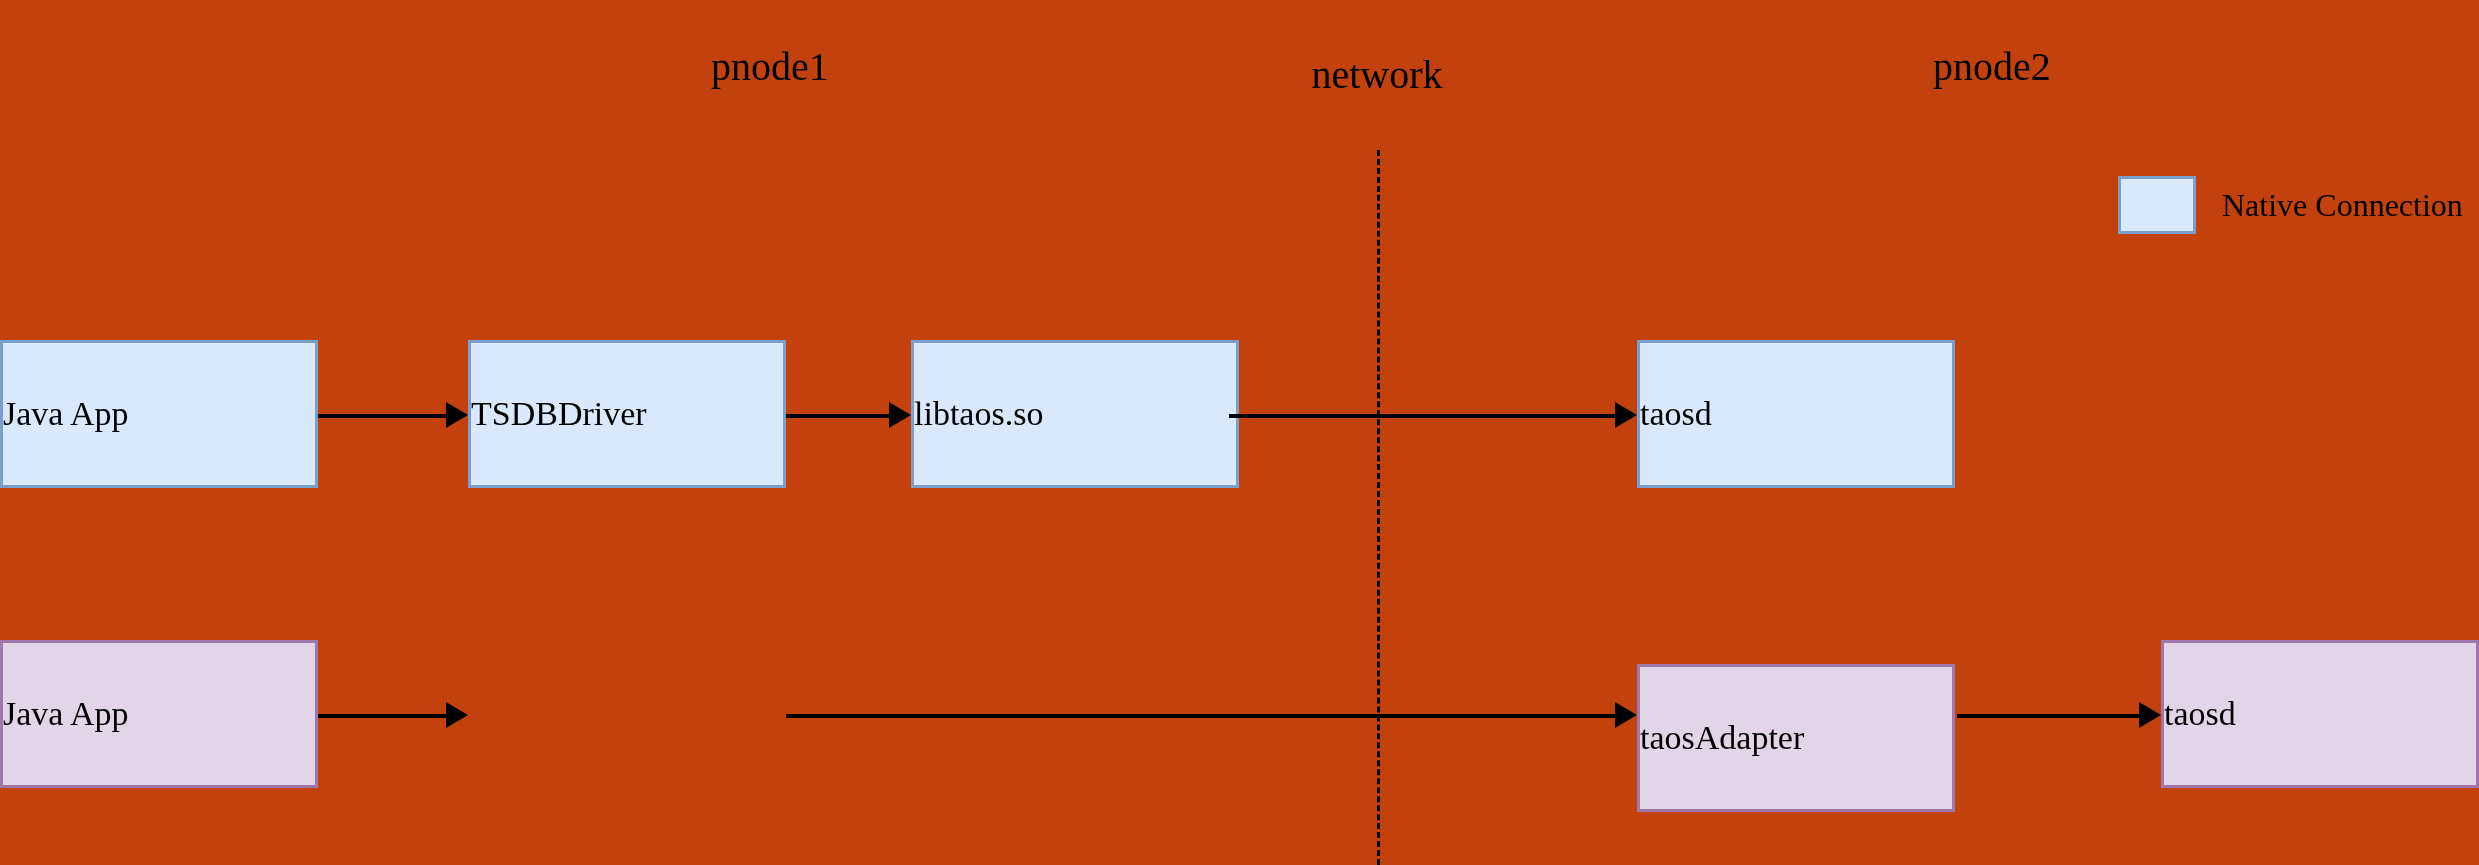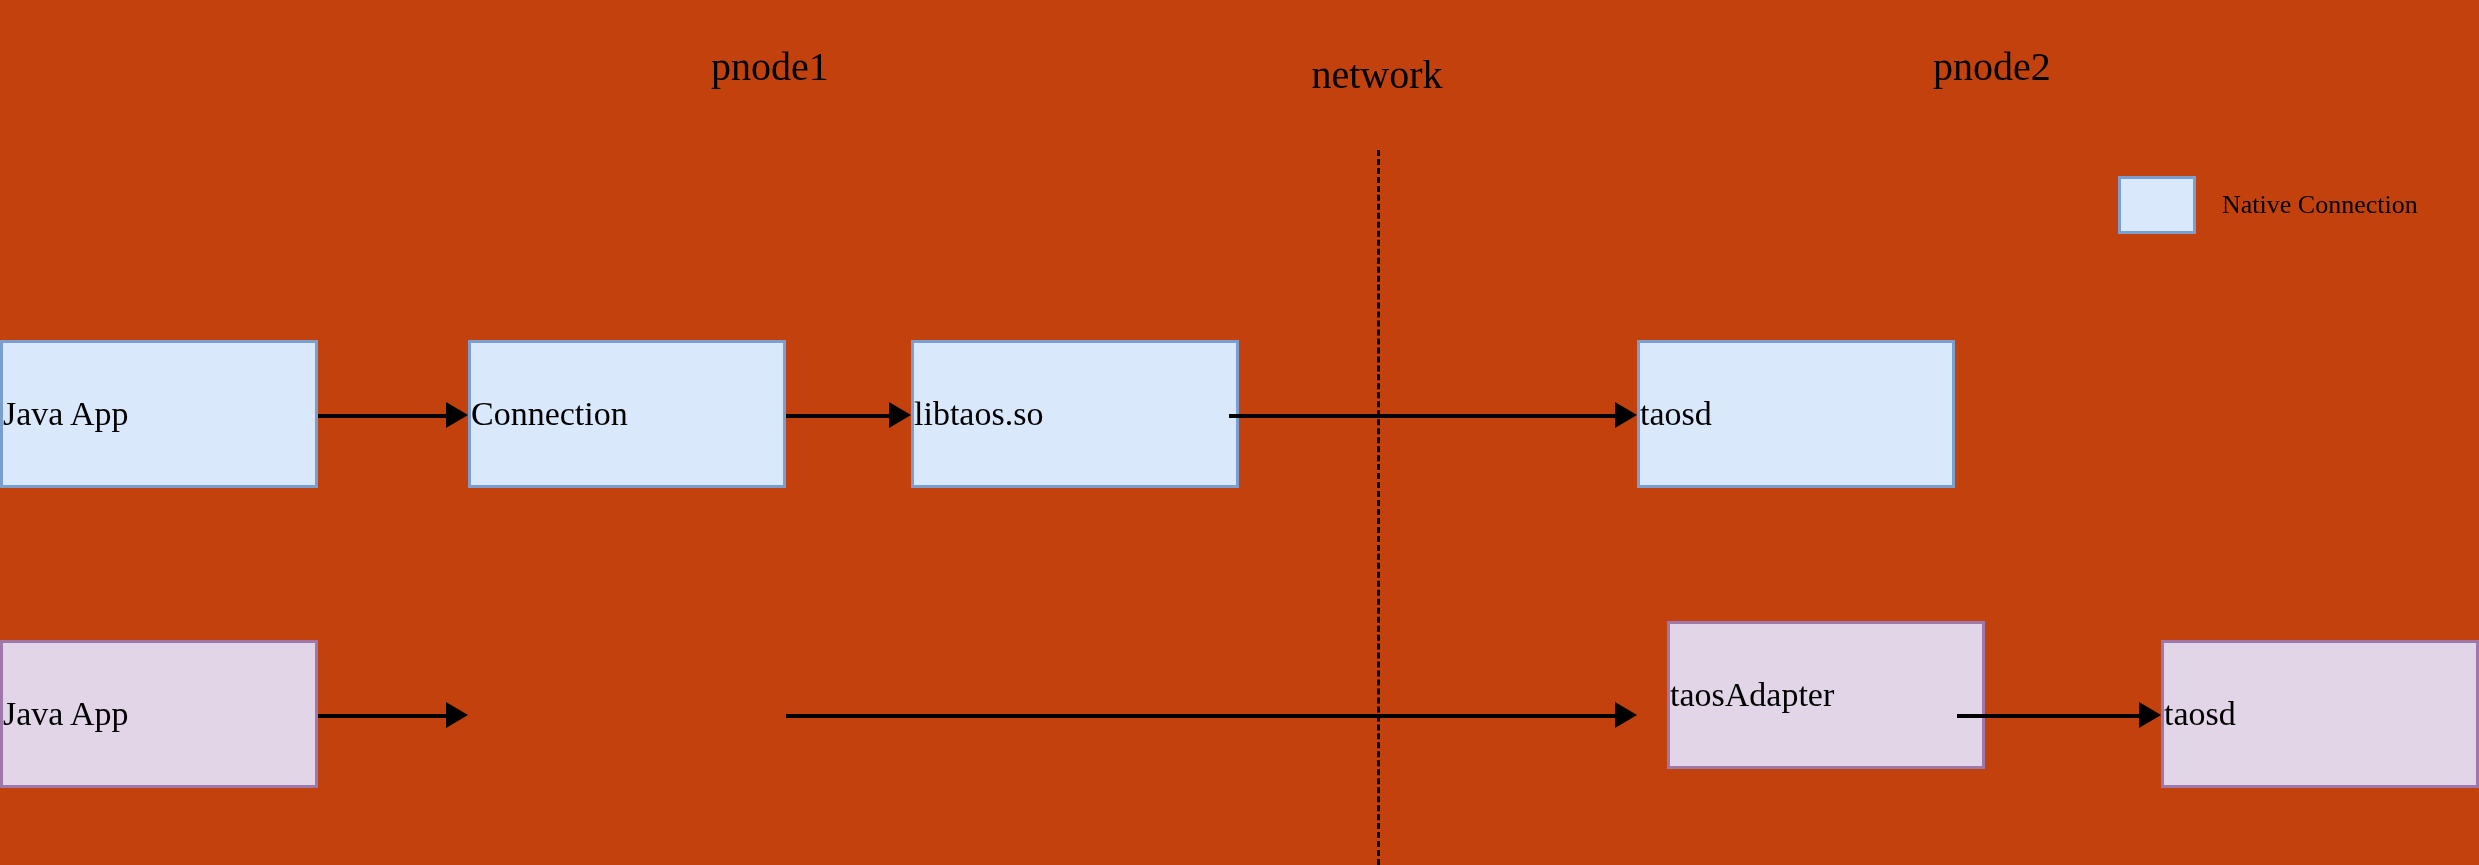--- a/index.html
+++ b/index.html
@@ -88,21 +88,21 @@
   .legend-swatch.native {
     background: #dae8fc;
     border: 3px solid #7a9ecd;
   }
   .legend-swatch.rest {
     background: #e1d5e7;
     border: 3px solid #9e78ab;
   }
   .legend-label {
     margin-left: 26px;
-    font-size: 26px;
+    font-size: 32px;
     color: #000000;
     white-space: nowrap;
     line-height: 1;
   }
 </style>
 </head>
 <body>
 
 <div id="canvas">
 
@@ -113,21 +113,21 @@
   <div class="network-divider"></div>
 
   <div class="node native" style="left:0px; top:340px; width:318px; height:148px;">
     <span>Java App</span>
   </div>
 
   <div class="conn" style="left:318px; top:414px; width:128px;"></div>
   <div class="arrowhead" style="left:446px; top:402px;"></div>
 
   <div class="node native" style="left:468px; top:340px; width:318px; height:148px;">
-    <span>Connection</span>
+    <span>TSDBDriver</span>
   </div>
 
   <div class="conn" style="left:786px; top:414px; width:103px;"></div>
   <div class="arrowhead" style="left:889px; top:402px;"></div>
 
   <div class="node native" style="left:911px; top:340px; width:328px; height:148px;">
     <span>libtaos.so</span>
   </div>
 
   <div class="conn" style="left:1229px; top:414px; width:386px;"></div>
@@ -141,21 +141,21 @@
     <span>Java App</span>
   </div>
 
   <div class="conn" style="left:318px; top:714px; width:128px;"></div>
   <div class="arrowhead" style="left:446px; top:702px;"></div>
 
 
   <div class="conn" style="left:786px; top:714px; width:829px;"></div>
   <div class="arrowhead" style="left:1615px; top:702px;"></div>
 
-  <div class="node rest" style="left:1637px; top:621px; width:318px; height:148px;margin-left:30px;">
+  <div class="node rest" style="left:1637px; top:664px; width:318px; height:148px;">
     <span>taosAdapter</span>
   </div>
 
   <div class="conn" style="left:1957px; top:714px; width:182px;"></div>
   <div class="arrowhead" style="left:2139px; top:702px;"></div>
 
   <div class="node rest" style="left:2161px; top:640px; width:318px; height:148px;">
     <span>taosd</span>
   </div>
 

